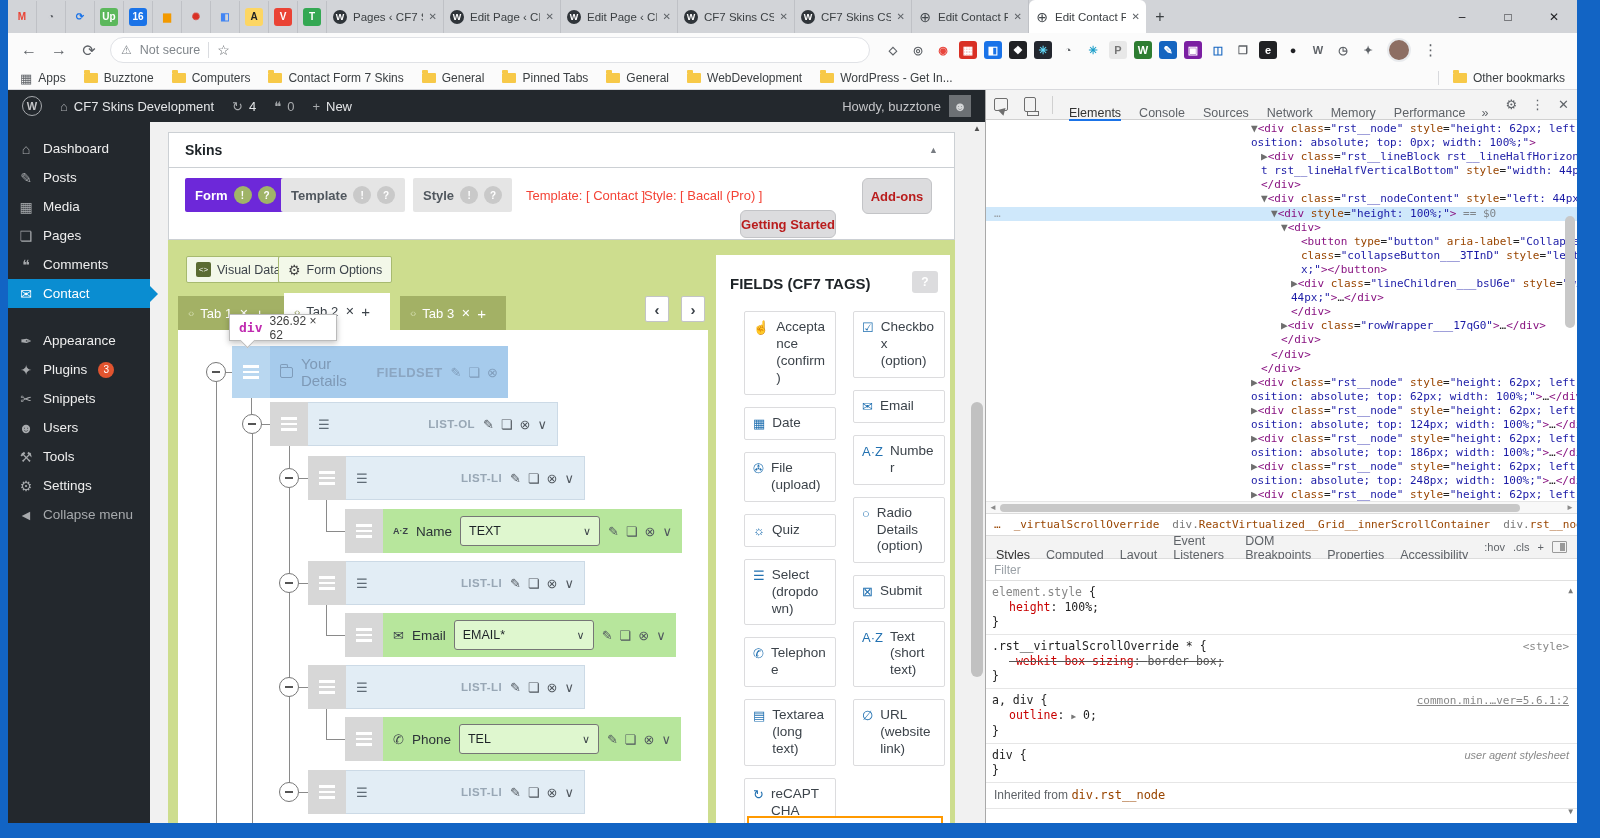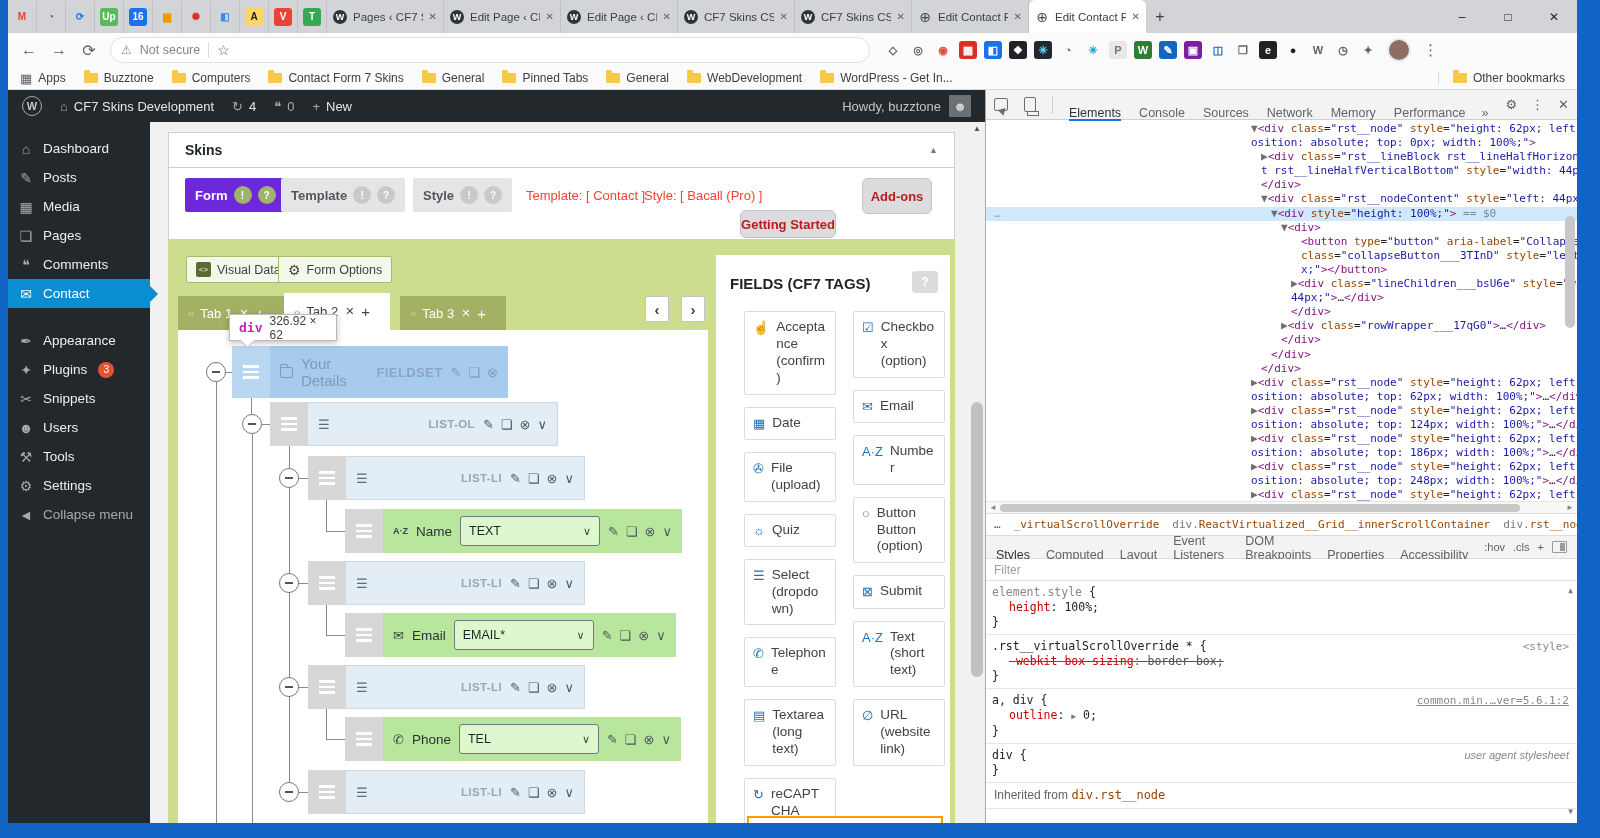--- a/index.html
+++ b/index.html
@@ -958,21 +958,21 @@
                     <span>Email</span>
                   </div>
 
                   <div class="fbtn">
                     <span class="fi">A·Z</span>
                     <span>Number</span>
                   </div>
 
                   <div class="fbtn">
                     <span class="fi">○</span>
-                    <span>Button Button (option)</span>
+                    <span>Radio Details (option)</span>
                   </div>
 
                   <div class="fbtn">
                     <span class="fi">⊠</span>
                     <span>Submit</span>
                   </div>
 
                   <div class="fbtn">
                     <span class="fi">A·Z</span>
                     <span>Text (short text)</span>

